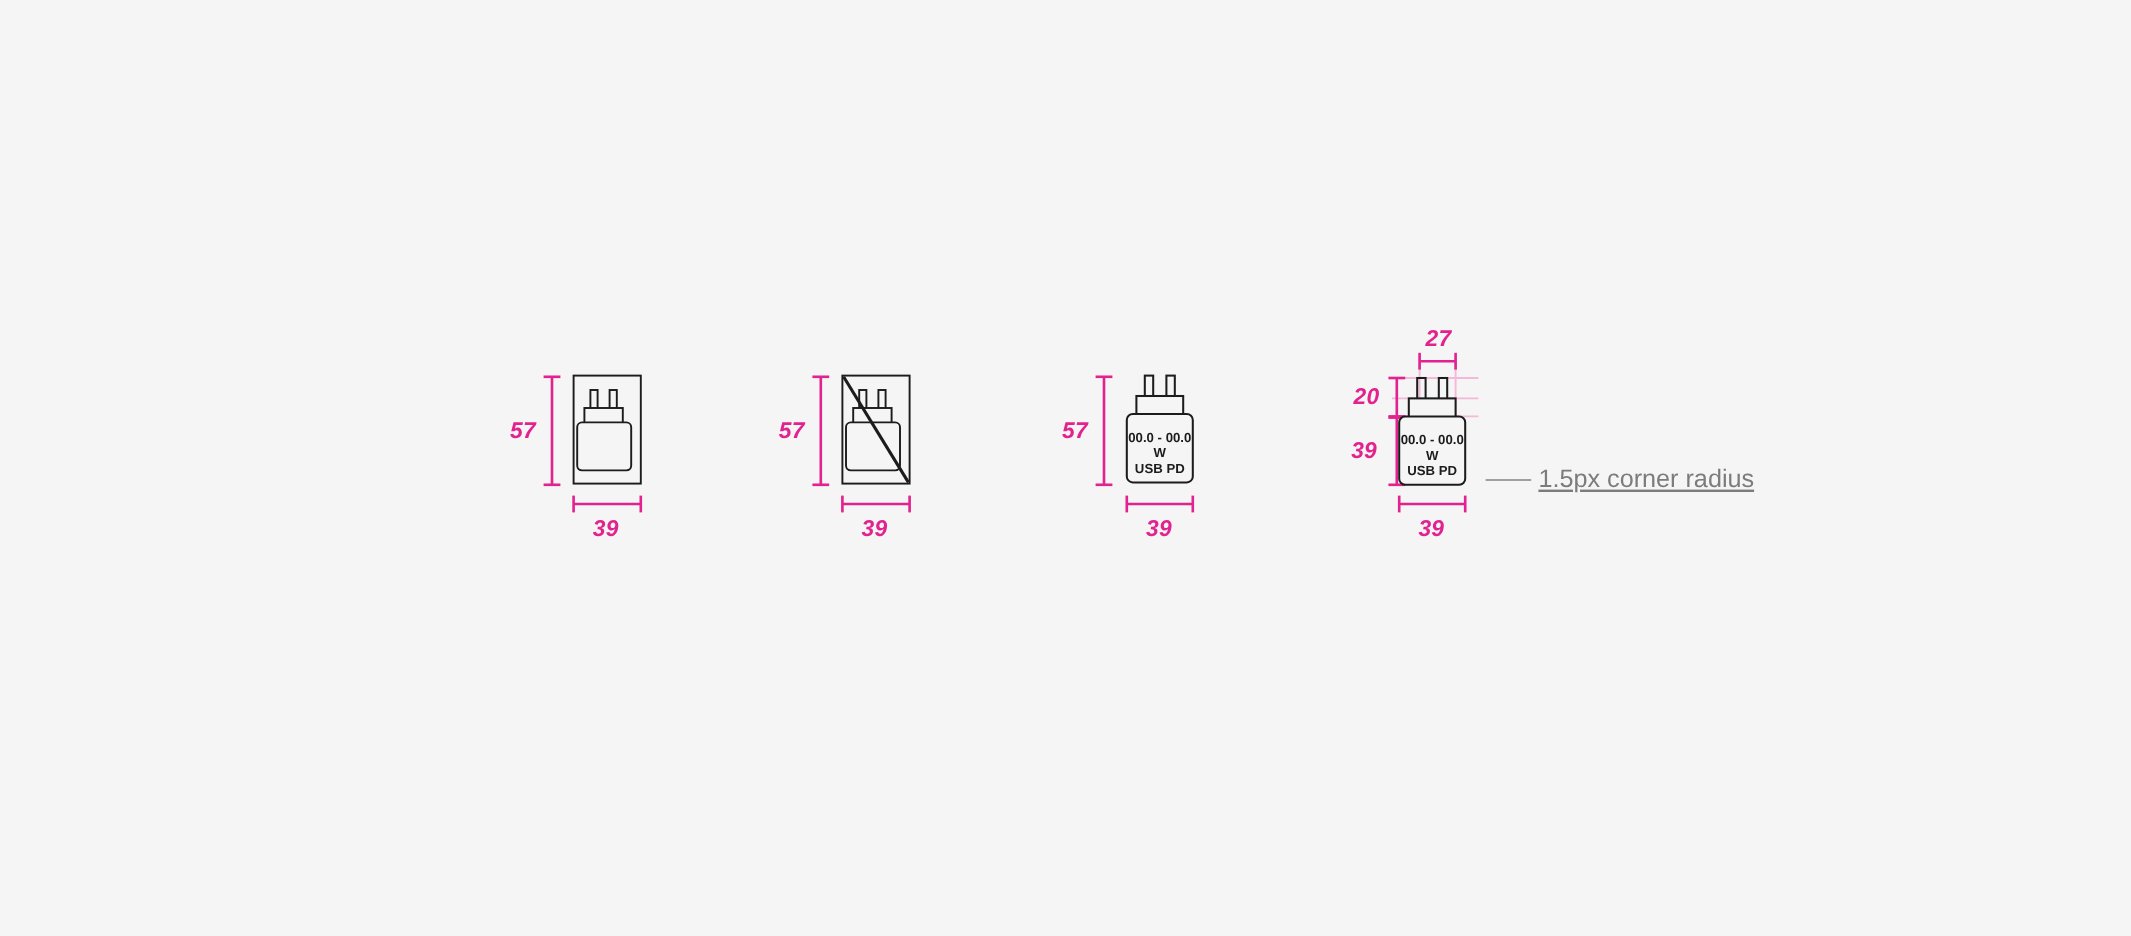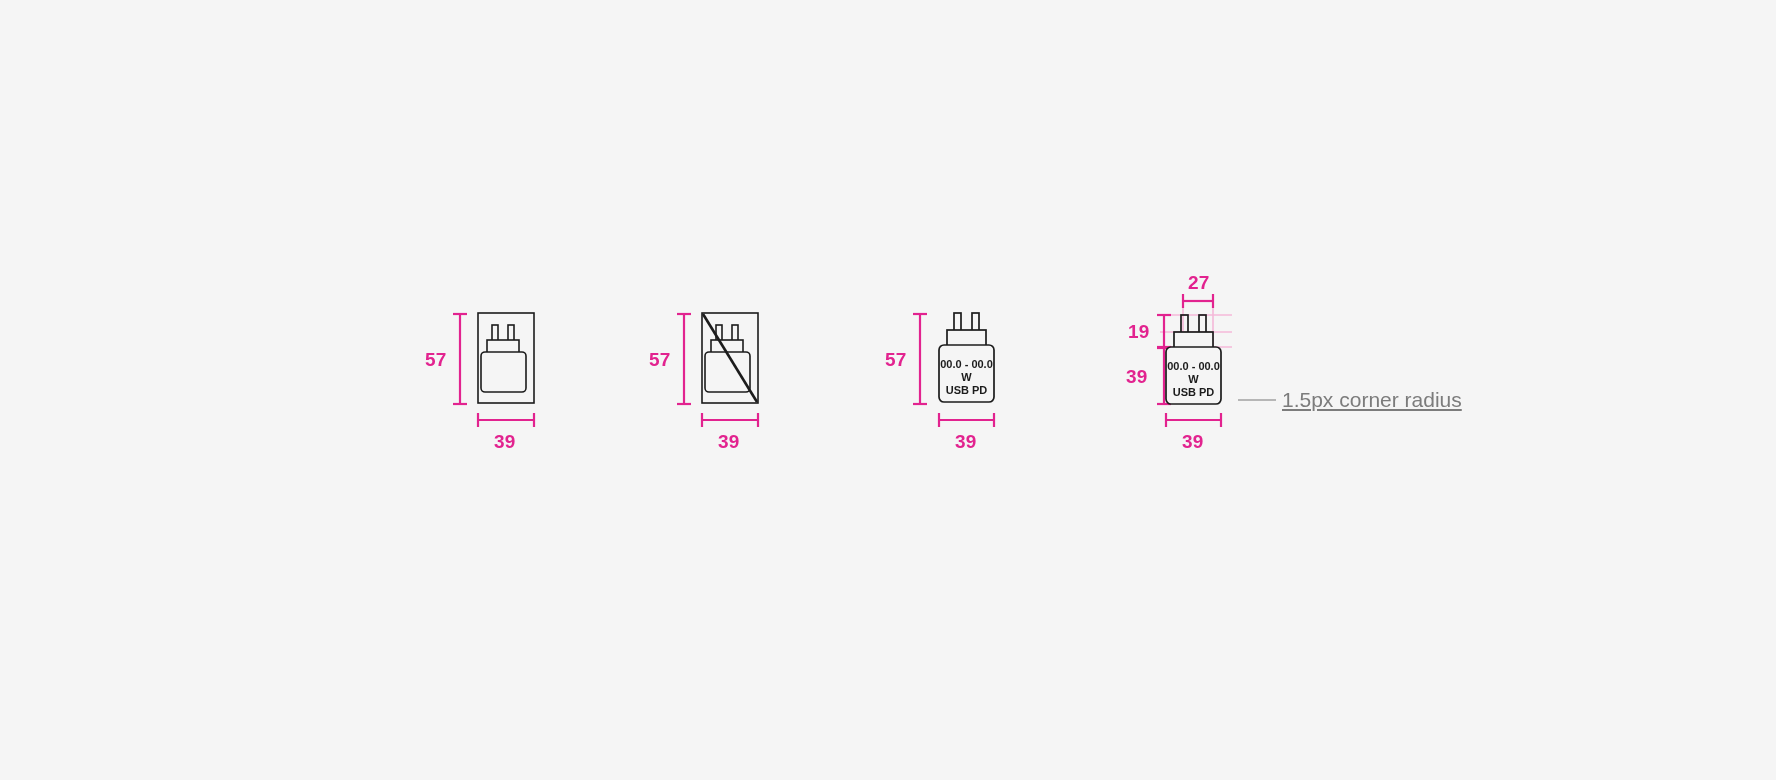--- a/index.html
+++ b/index.html
@@ -24,20 +24,21 @@
     left: 0;
   }
   .dim-label {
     position: absolute;
     color: #e2238f;
     font-weight: bold;
     font-size: 19px;
     letter-spacing: 0.2px;
     white-space: nowrap;
     font-family: "Liberation Sans", sans-serif;
+    font-style: italic;
   }
   .callout-label {
     position: absolute;
     color: #7c7c7c;
     font-size: 21px;
     white-space: nowrap;
     font-family: "Liberation Sans", sans-serif;
   }
   svg {
     position: absolute;
@@ -176,19 +177,19 @@
 
       <line x1="1238" y1="400" x2="1276" y2="400" stroke="#a0a0a0" stroke-width="1.6"></line>
 
       <g>
         <line x1="1166" y1="420" x2="1221" y2="420" stroke="#e2238f" stroke-width="2.2"></line>
         <line x1="1166" y1="413" x2="1166" y2="427" stroke="#e2238f" stroke-width="2.2"></line>
         <line x1="1221" y1="413" x2="1221" y2="427" stroke="#e2238f" stroke-width="2.2"></line>
       </g>
     </svg>
     <div class="dim-label" style="left:1188px; top:272px;">27</div>
-    <div class="dim-label" style="left:1128px; top:321px;">19</div>
+    <div class="dim-label" style="left:1128px; top:321px;">20</div>
     <div class="dim-label" style="left:1126px; top:366px;">39</div>
     <div class="dim-label" style="left:1182px; top:431px;">39</div>
     <div class="callout-label" style="left:1282px; top:388px;text-decoration:underline;">1.5px corner radius</div>
   </div>
 
 </div>
 
 </body></html>

